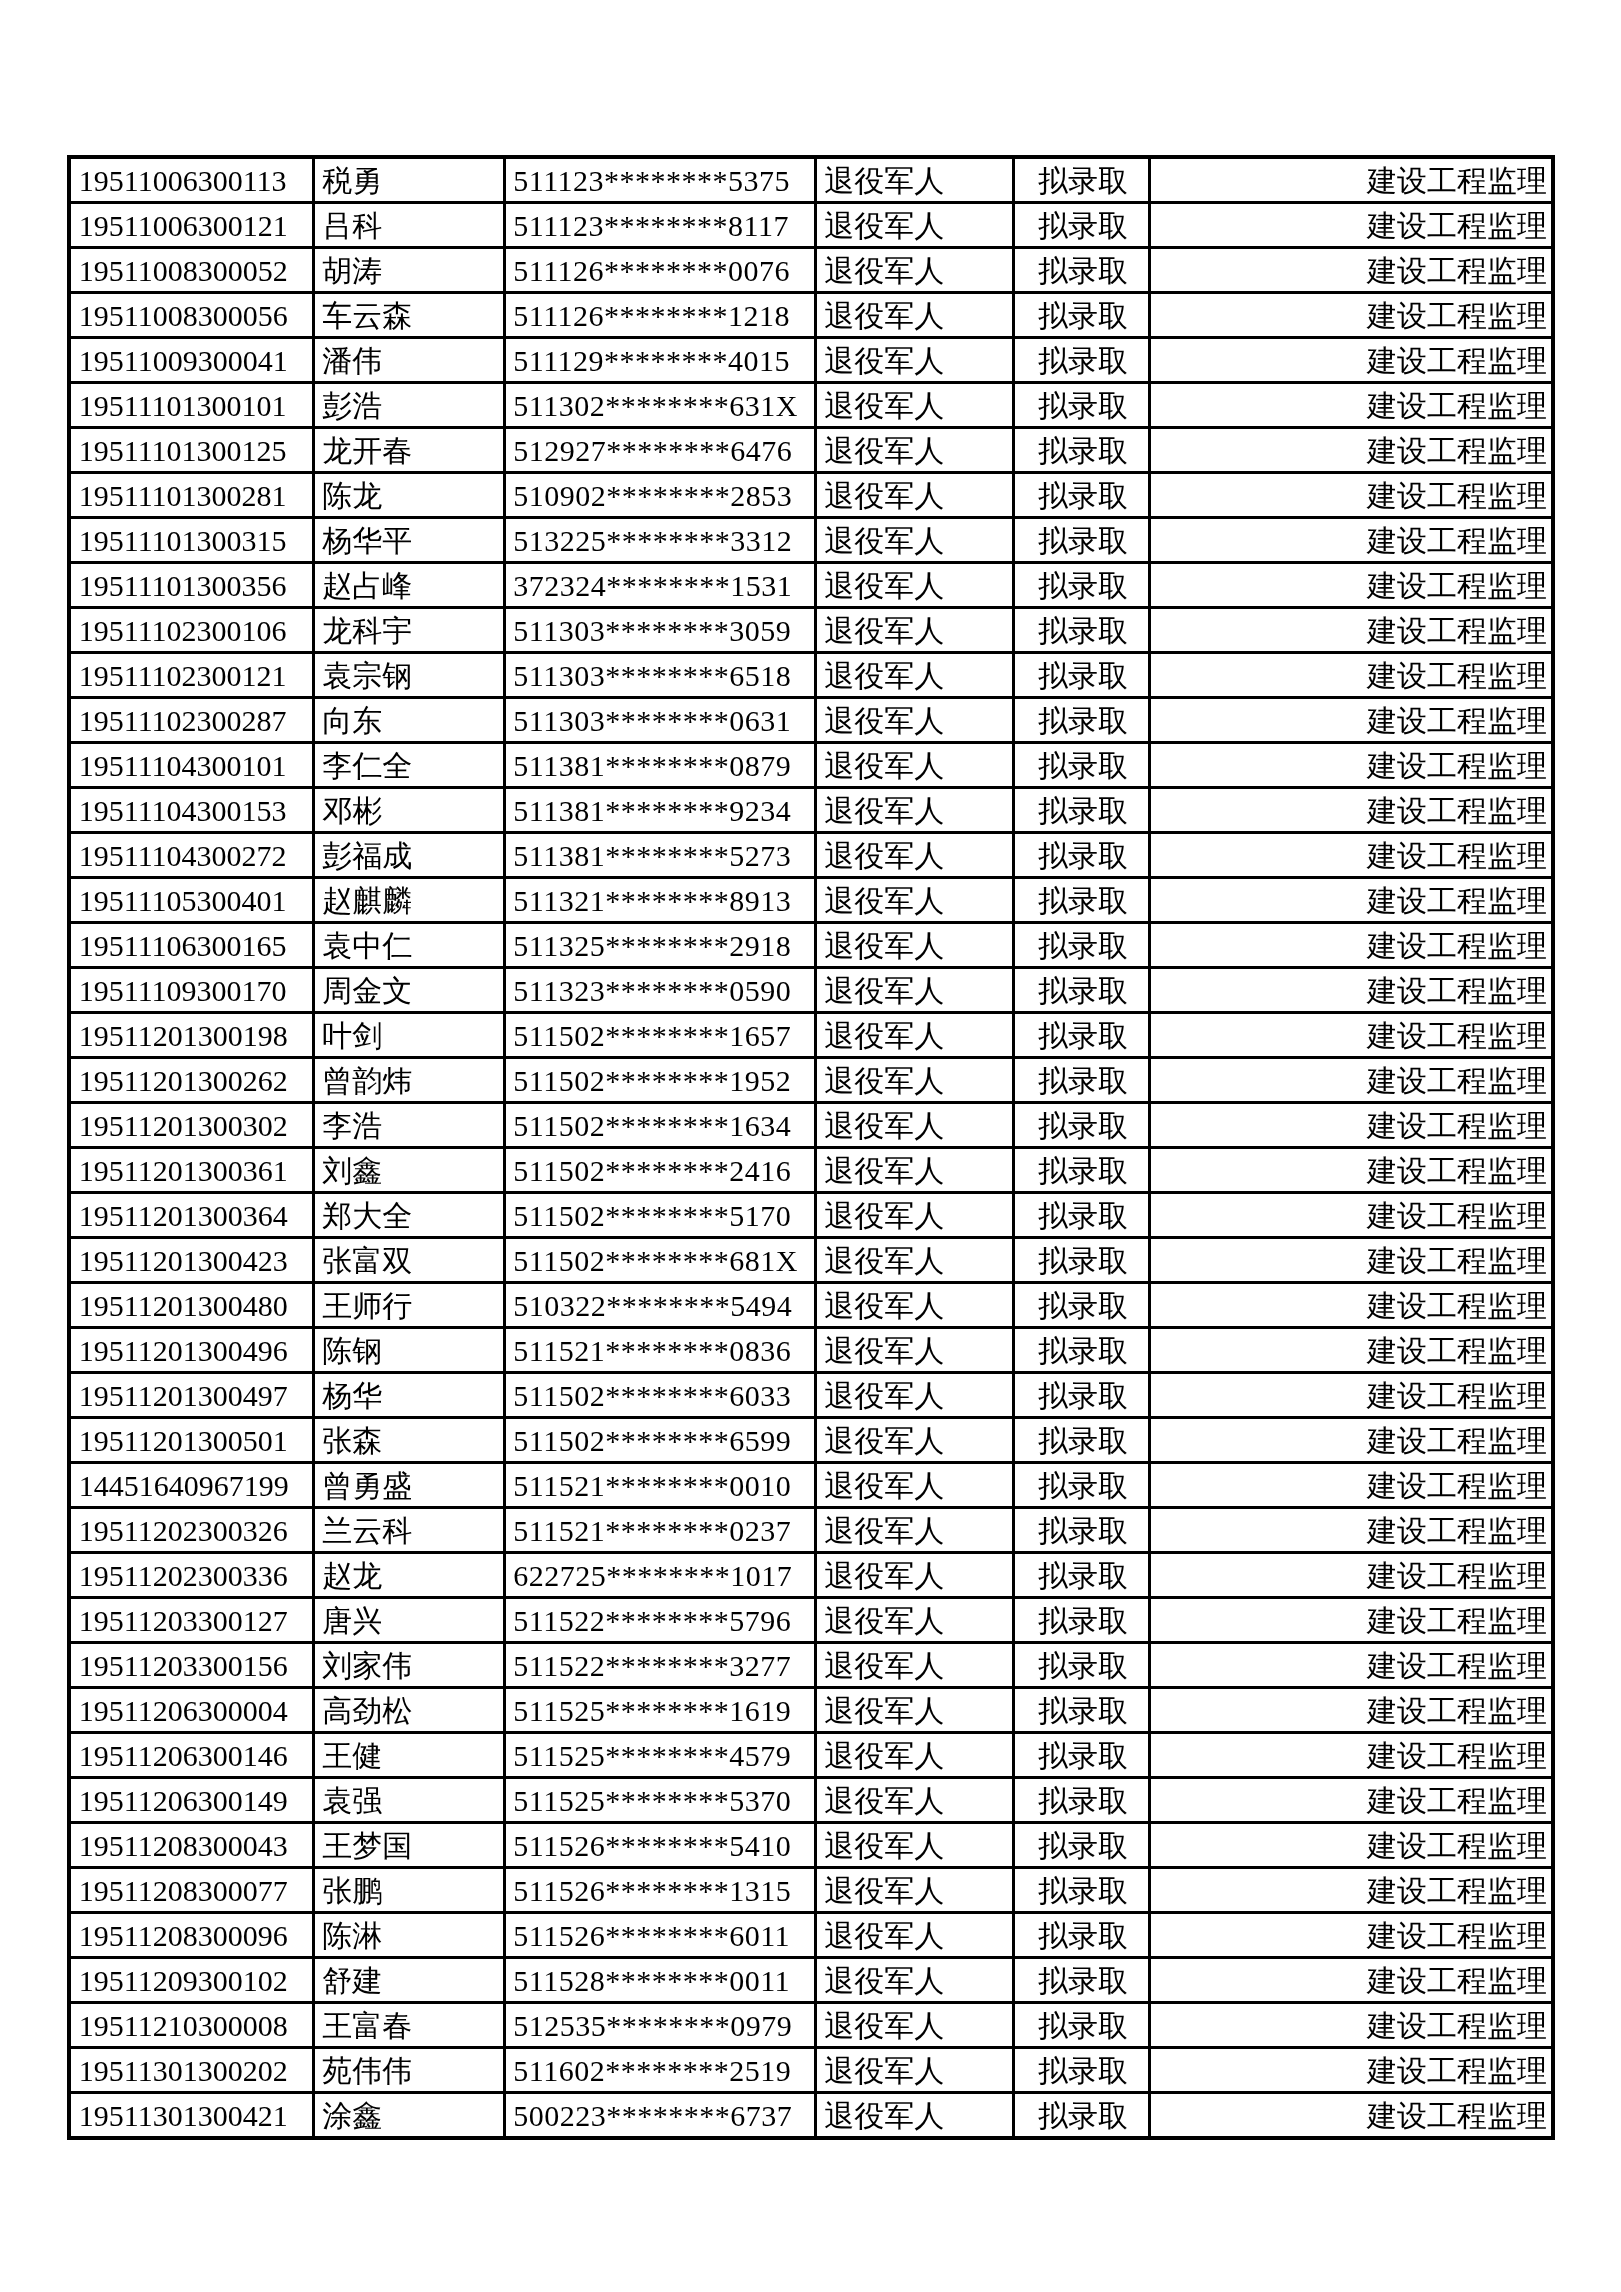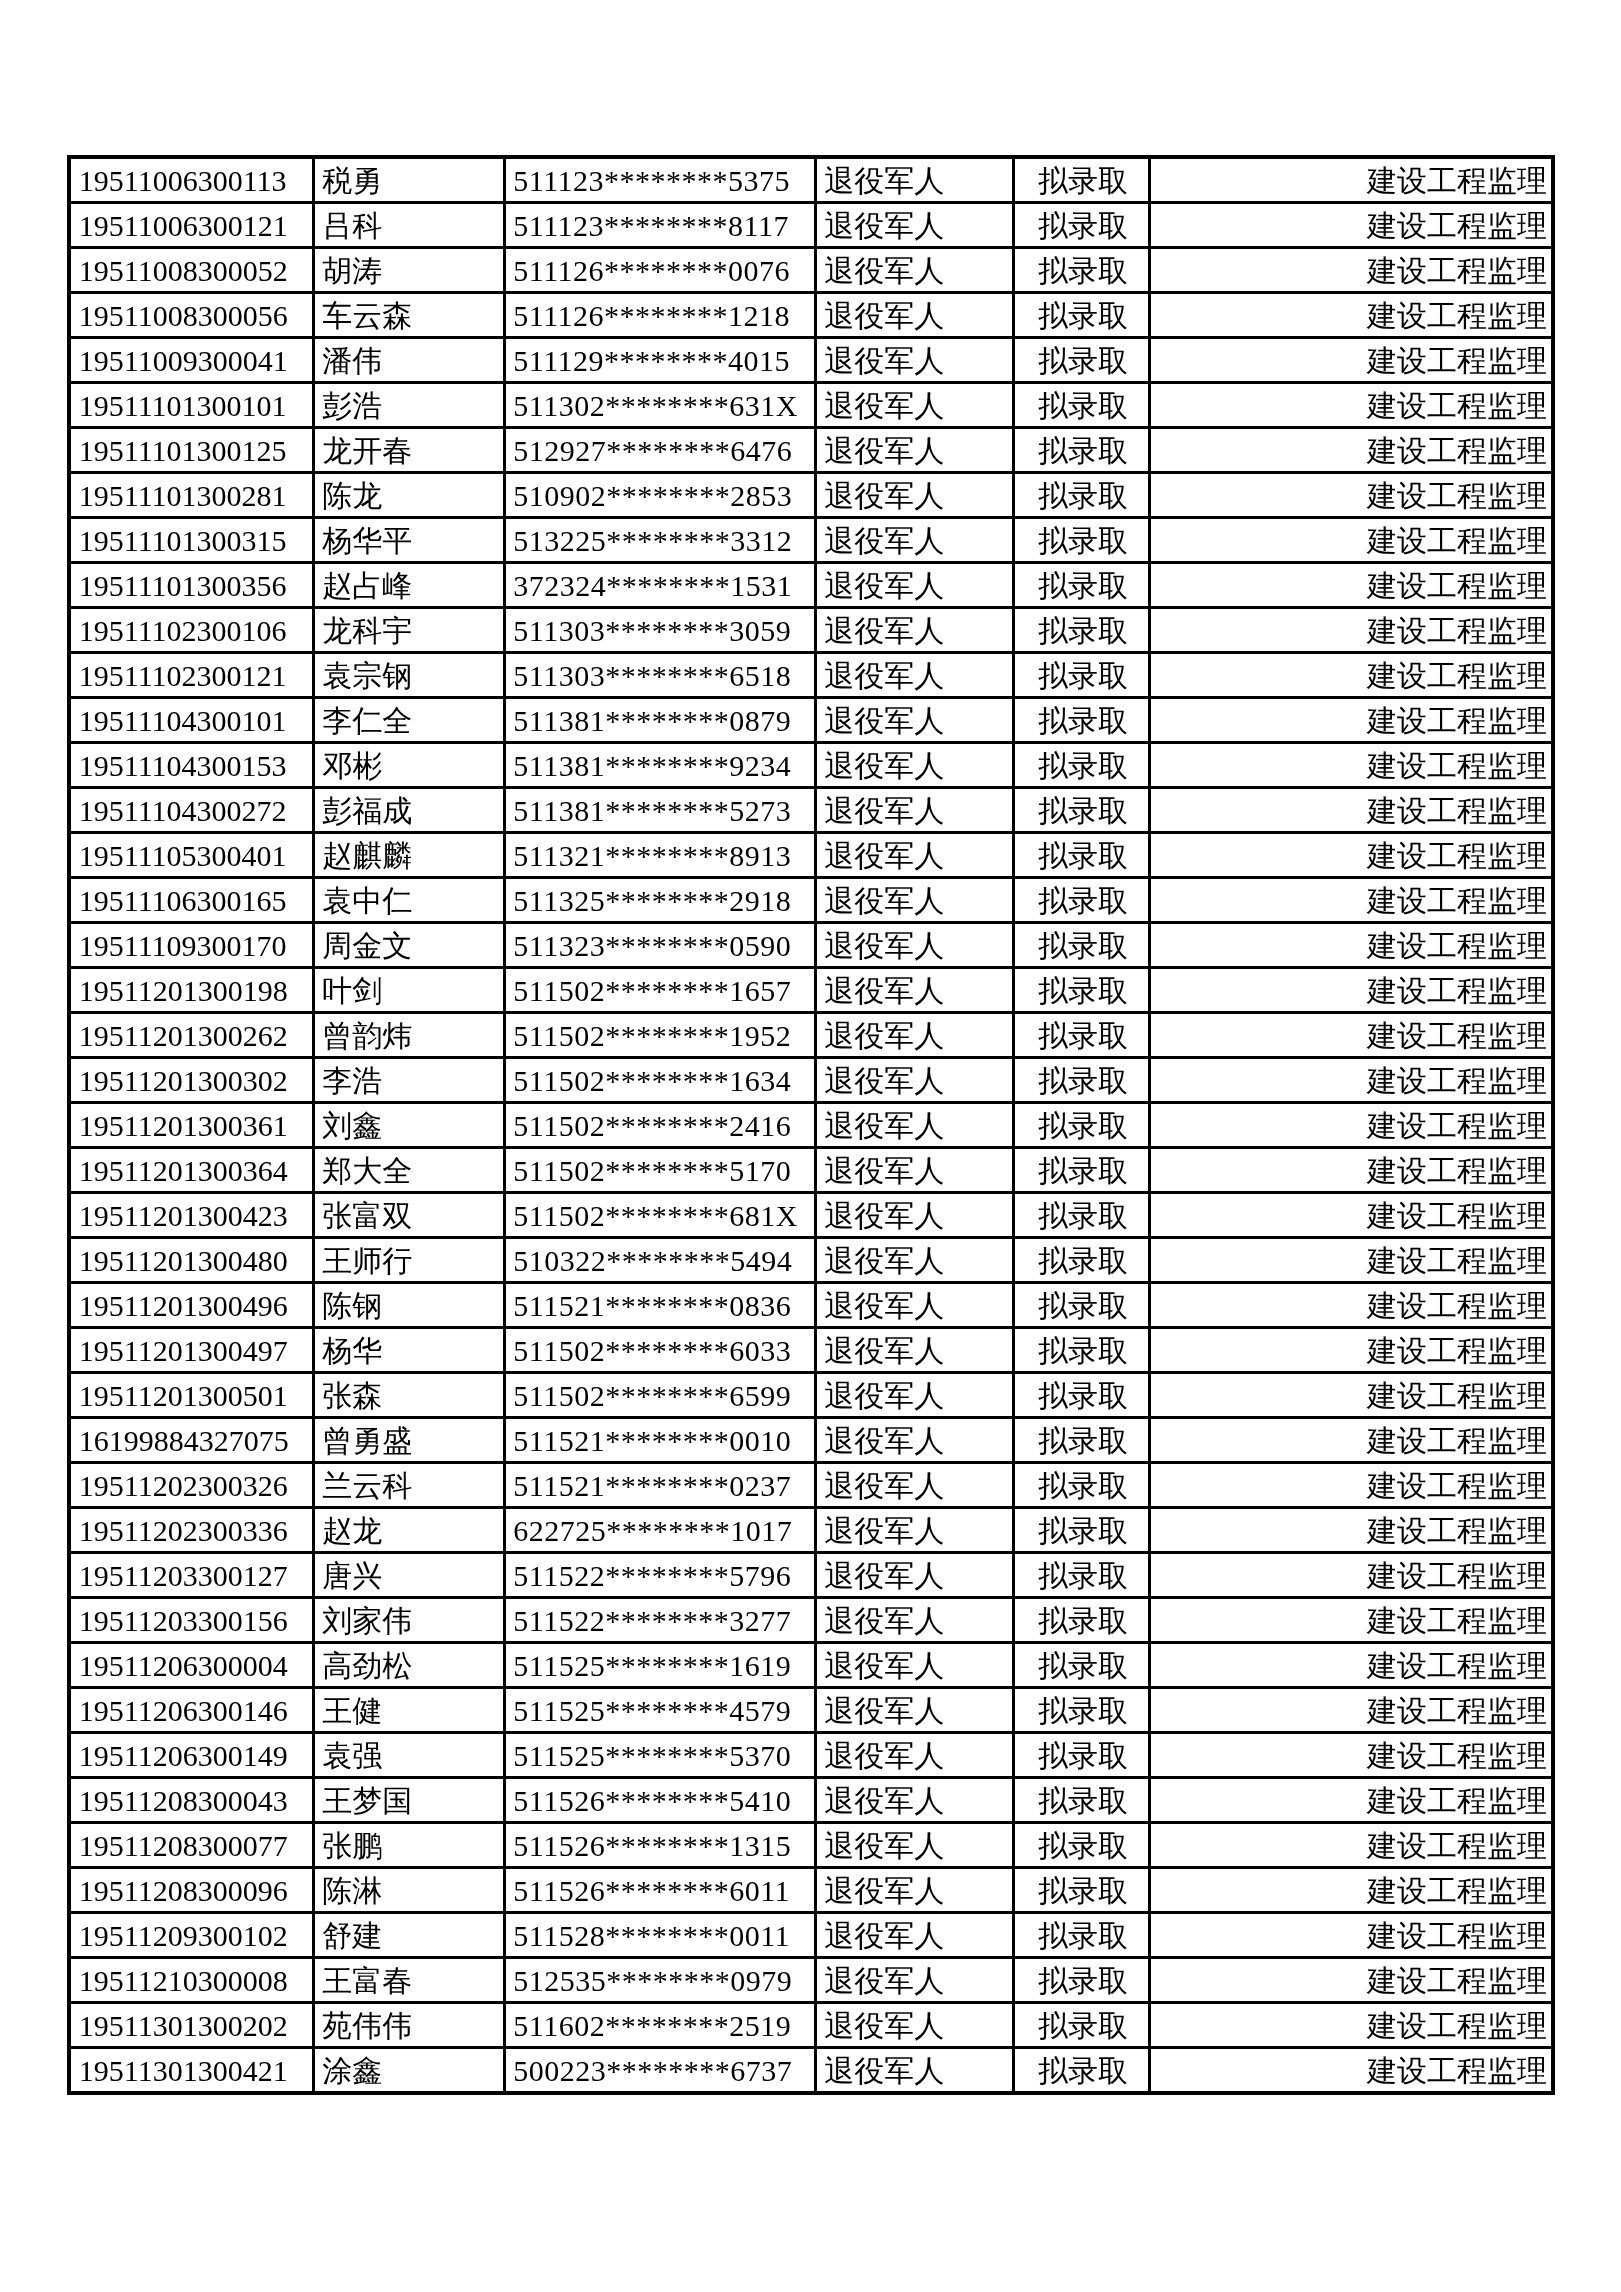--- a/index.html
+++ b/index.html
@@ -144,20 +144,28 @@
         </tr>
         <tr>
           <td class="col-exam-number">19511102300121</td>
           <td class="col-name">袁宗钢</td>
           <td class="col-id-number">511303********6518</td>
           <td class="col-category">退役军人</td>
           <td class="col-status">拟录取</td>
           <td class="col-major">建设工程监理</td>
         </tr>
         <tr>
+          <td class="col-exam-number">19511102300287</td>
+          <td class="col-name">向东</td>
+          <td class="col-id-number">511303********0631</td>
+          <td class="col-category">退役军人</td>
+          <td class="col-status">拟录取</td>
+          <td class="col-major">建设工程监理</td>
+        </tr>
+        <tr>
           <td class="col-exam-number">19511104300101</td>
           <td class="col-name">李仁全</td>
           <td class="col-id-number">511381********0879</td>
           <td class="col-category">退役军人</td>
           <td class="col-status">拟录取</td>
           <td class="col-major">建设工程监理</td>
         </tr>
         <tr>
           <td class="col-exam-number">19511104300153</td>
           <td class="col-name">邓彬</td>
@@ -272,21 +280,21 @@
         </tr>
         <tr>
           <td class="col-exam-number">19511201300501</td>
           <td class="col-name">张森</td>
           <td class="col-id-number">511502********6599</td>
           <td class="col-category">退役军人</td>
           <td class="col-status">拟录取</td>
           <td class="col-major">建设工程监理</td>
         </tr>
         <tr>
-          <td class="col-exam-number">16199884327075</td>
+          <td class="col-exam-number">14451640967199</td>
           <td class="col-name">曾勇盛</td>
           <td class="col-id-number">511521********0010</td>
           <td class="col-category">退役军人</td>
           <td class="col-status">拟录取</td>
           <td class="col-major">建设工程监理</td>
         </tr>
         <tr>
           <td class="col-exam-number">19511202300326</td>
           <td class="col-name">兰云科</td>
           <td class="col-id-number">511521********0237</td>

